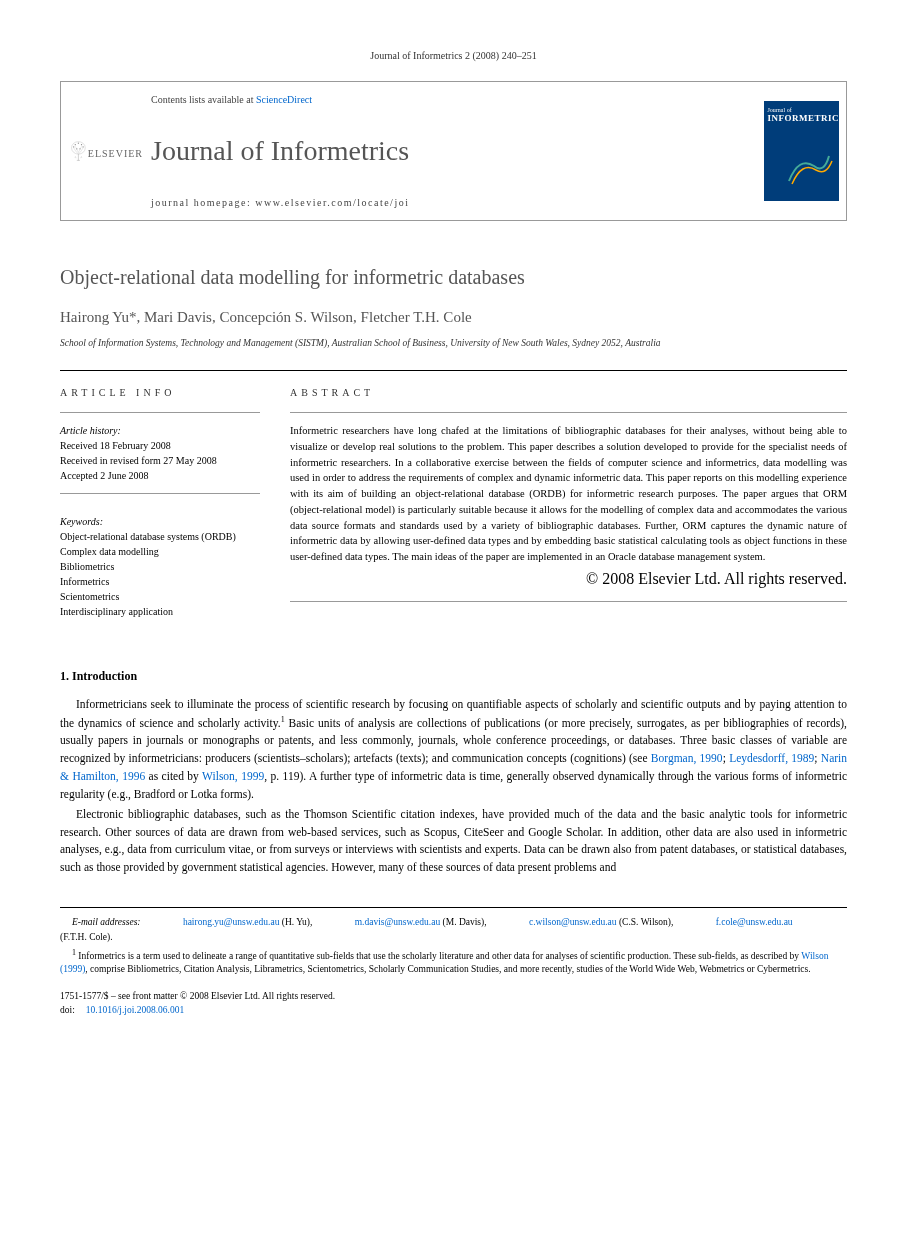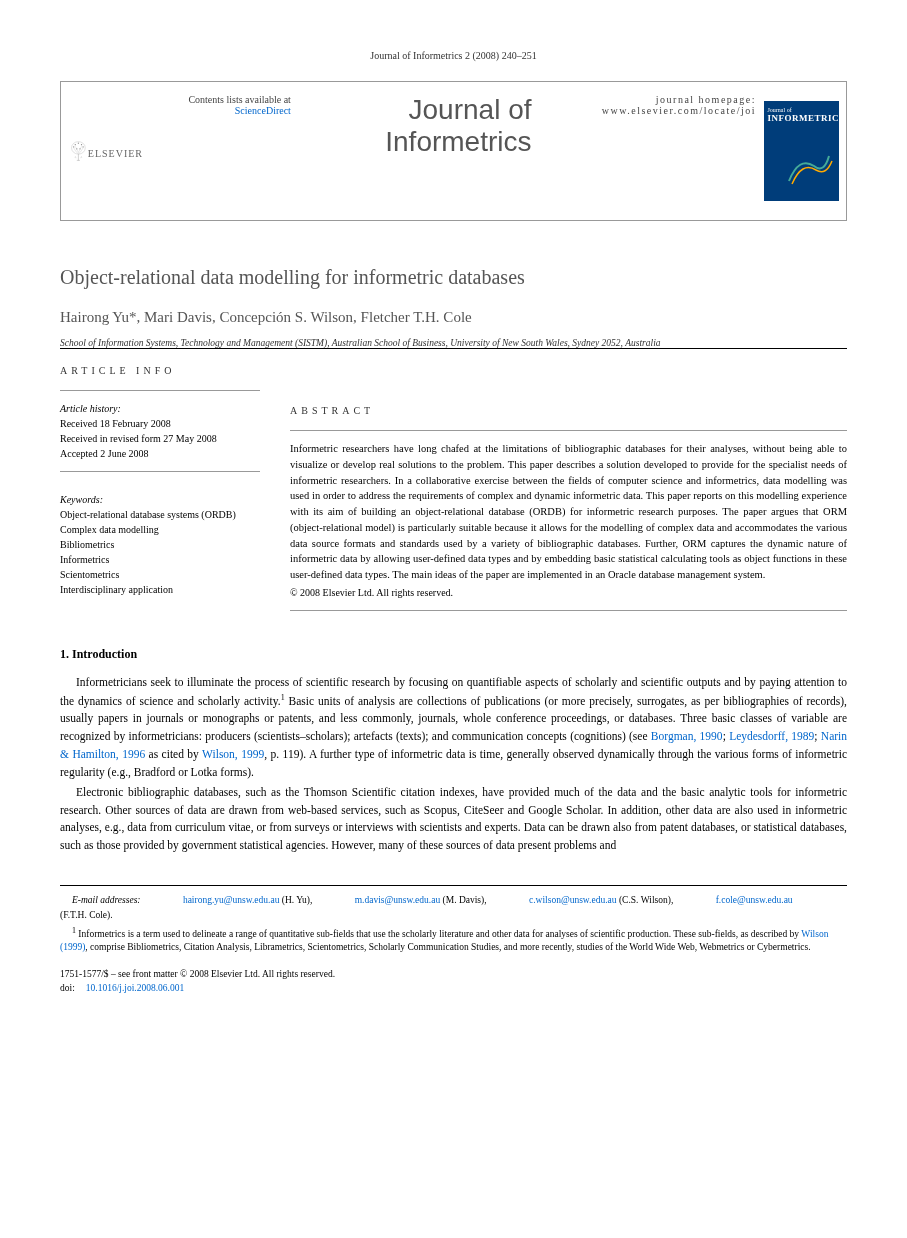--- a/index.html
+++ b/index.html
@@ -42,36 +42,36 @@
     }
     .elsevier-tree svg { width: 100%; height: 100%; }
     .elsevier-text {
       font-size: 10px;
       color: #666;
       letter-spacing: 1px;
       margin-top: 4px;
     }
     .header-center {
       flex: 1;
-      text-align: right;
-      display: flex;
-      flex-direction: row;
+      text-align: left;
+      display: flex;
+      flex-direction: column;
       justify-content: space-between;
       padding: 12px 0;
     }
     .contents-line {
       font-size: 10px;
       color: #444;
     }
     .sciencedirect { color: #0066cc; }
     .journal-title {
       font-size: 28px;
       font-weight: normal;
       color: #555;
-      font-family: Liberation Sans, sans-serif;
+      font-family: Liberation Serif, serif;
     }
     .homepage-line {
       font-size: 10px;
       letter-spacing: 1.5px;
       color: #444;
     }
     .journal-cover {
       width: 90px;
       display: flex;
       align-items: center;
@@ -106,21 +106,21 @@
     }
     .authors {
       font-size: 15px;
       color: #555;
       margin-bottom: 12px;
     }
     .affiliation {
       font-size: 9.5px;
       font-style: italic;
       color: #333;
-      margin-bottom: 0;
+      margin-bottom: 22px;
     }
     .info-abstract {
       display: flex;
       border-top: 1px solid #000;
       padding-top: 16px;
       margin-bottom: 30px;
       gap: 30px;
     }
     .article-info {
       width: 200px;
@@ -141,31 +141,32 @@
       padding-top: 12px;
     }
     .info-block {
       font-size: 10px;
       line-height: 1.5;
       margin-bottom: 10px;
       padding-bottom: 10px;
       border-bottom: 1px solid #999;
     }
     .info-block.last { border-bottom: none; }
-    .abstract-col { flex: 1; margin-top: 40px; }
+    .abstract-col { flex: 1; }
     .abstract-text {
       font-size: 10.5px;
       line-height: 1.5;
       text-align: justify;
       border-top: 1px solid #999;
       border-bottom: 1px solid #999;
       padding: 10px 0;
     }
     .copyright {
-      font-size: 10px;
+      text-align: right;
+      font-size: 16px;
       margin-top: 2px;
     }
     .section-heading {
       font-size: 12px;
       font-weight: bold;
       margin-bottom: 12px;
     }
     .body-para {
       font-size: 11.5px;
       line-height: 1.55;

